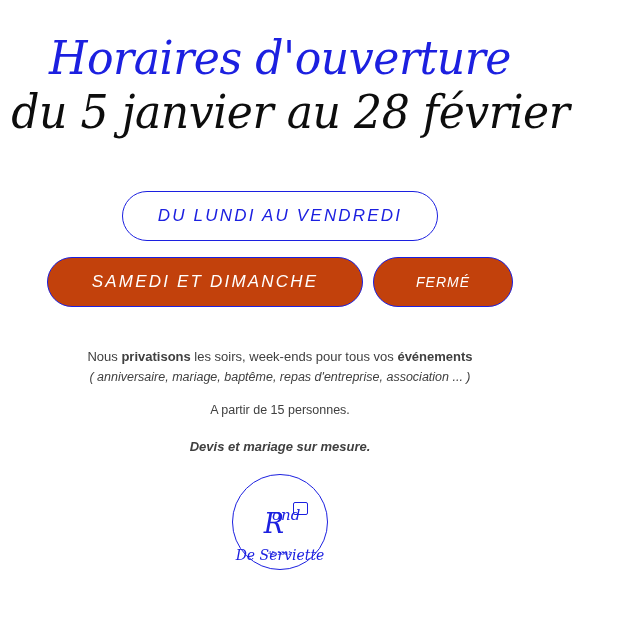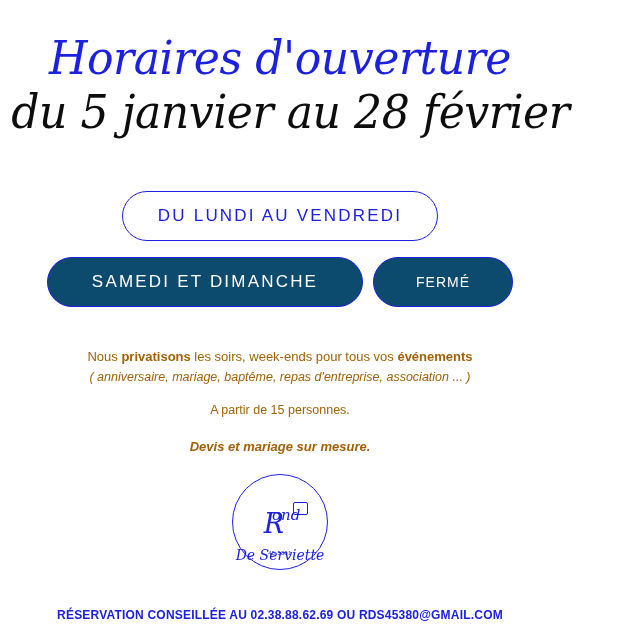--- a/index.html
+++ b/index.html
@@ -57,35 +57,36 @@
     width: 100%;
     display: flex;
     flex-direction: column;
     align-items: center;
     gap: 16px;
   }
   .row {
     display: flex;
     align-items: flex-start;
     gap: 10px;
+    font-style: italic;
   }
   .pill {
     border-radius: 999px;
     display: flex;
     align-items: center;
     justify-content: center;
     box-sizing: border-box;
   }
   .pill.outline {
     border: 1.6px solid #1c20e0;
     color: #1c20e0;
     background: #ffffff;
   }
   .pill.solid {
-    background: #0c4a6e;
+    background: #c2410c;
     color: #ffffff;
     border: 1.6px solid #1c20e0;
   }
   .pill-day {
     width: 316px;
     height: 50px;
     font-size: 17px;
     letter-spacing: 2.2px;
     font-weight: 400;
   }
@@ -97,21 +98,21 @@
     font-weight: 400;
   }
   .pill-day.solid {
     font-weight: 500;
   }
 
   
   .info {
     margin-top: 40px;
     text-align: center;
-    color: #a16207;
+    color: #404040;
     width: 520px;
   }
   .info-line1 {
     font-size: 13px;
     line-height: 1.5;
   }
   .info-line1 b {
     font-weight: 700;
   }
   .info-line2 {
@@ -252,16 +253,15 @@
     <div class="logo-inner">
       <div class="logo-r">R</div>
       <div class="logo-ond">ond</div>
       <div class="logo-de">De Serviette</div>
       <div class="logo-year">45.5391</div>
       <div class="logo-plate"></div>
     </div>
   </div>
 
   <div class="footer">
-    <div class="footer-line2">RÉSERVATION CONSEILLÉE AU 02.38.88.62.69 OU RDS45380@GMAIL.COM</div>
   </div>
 
 </div>
 
 </body></html>

